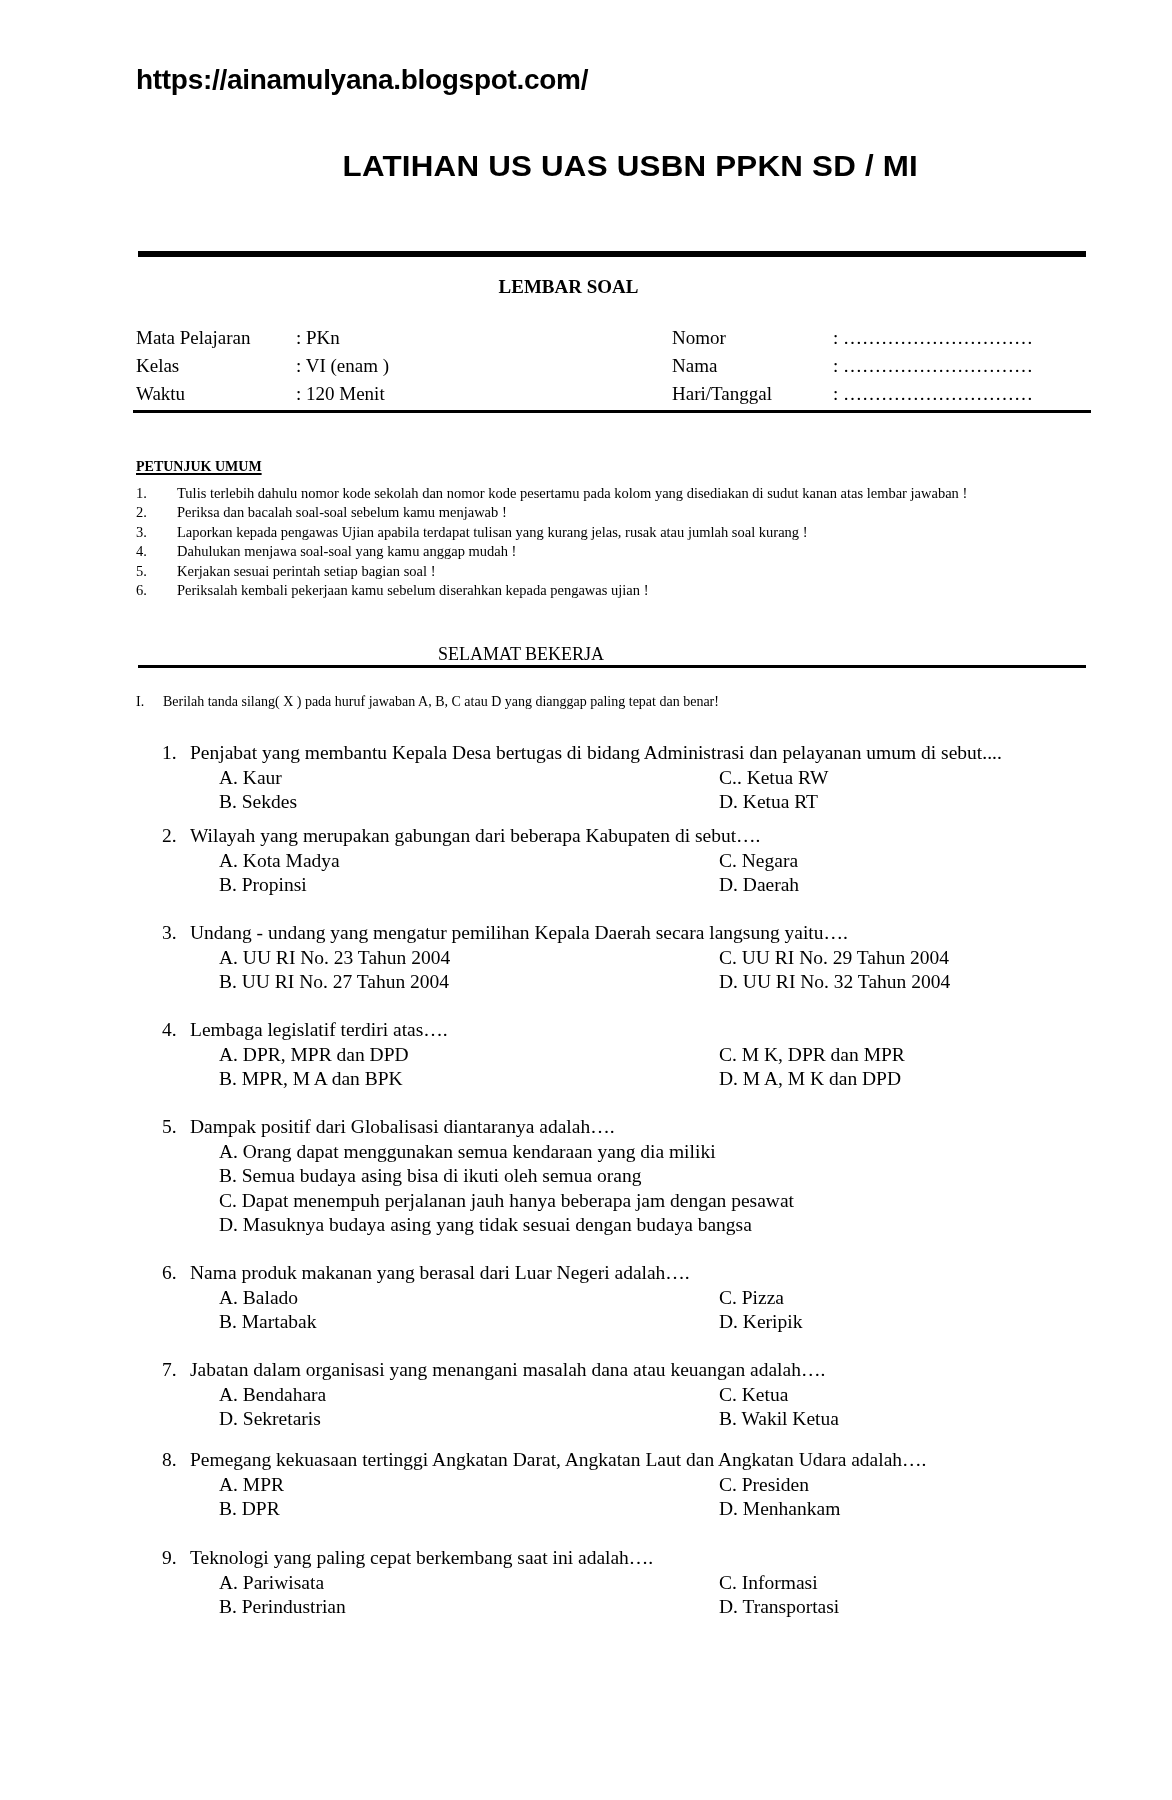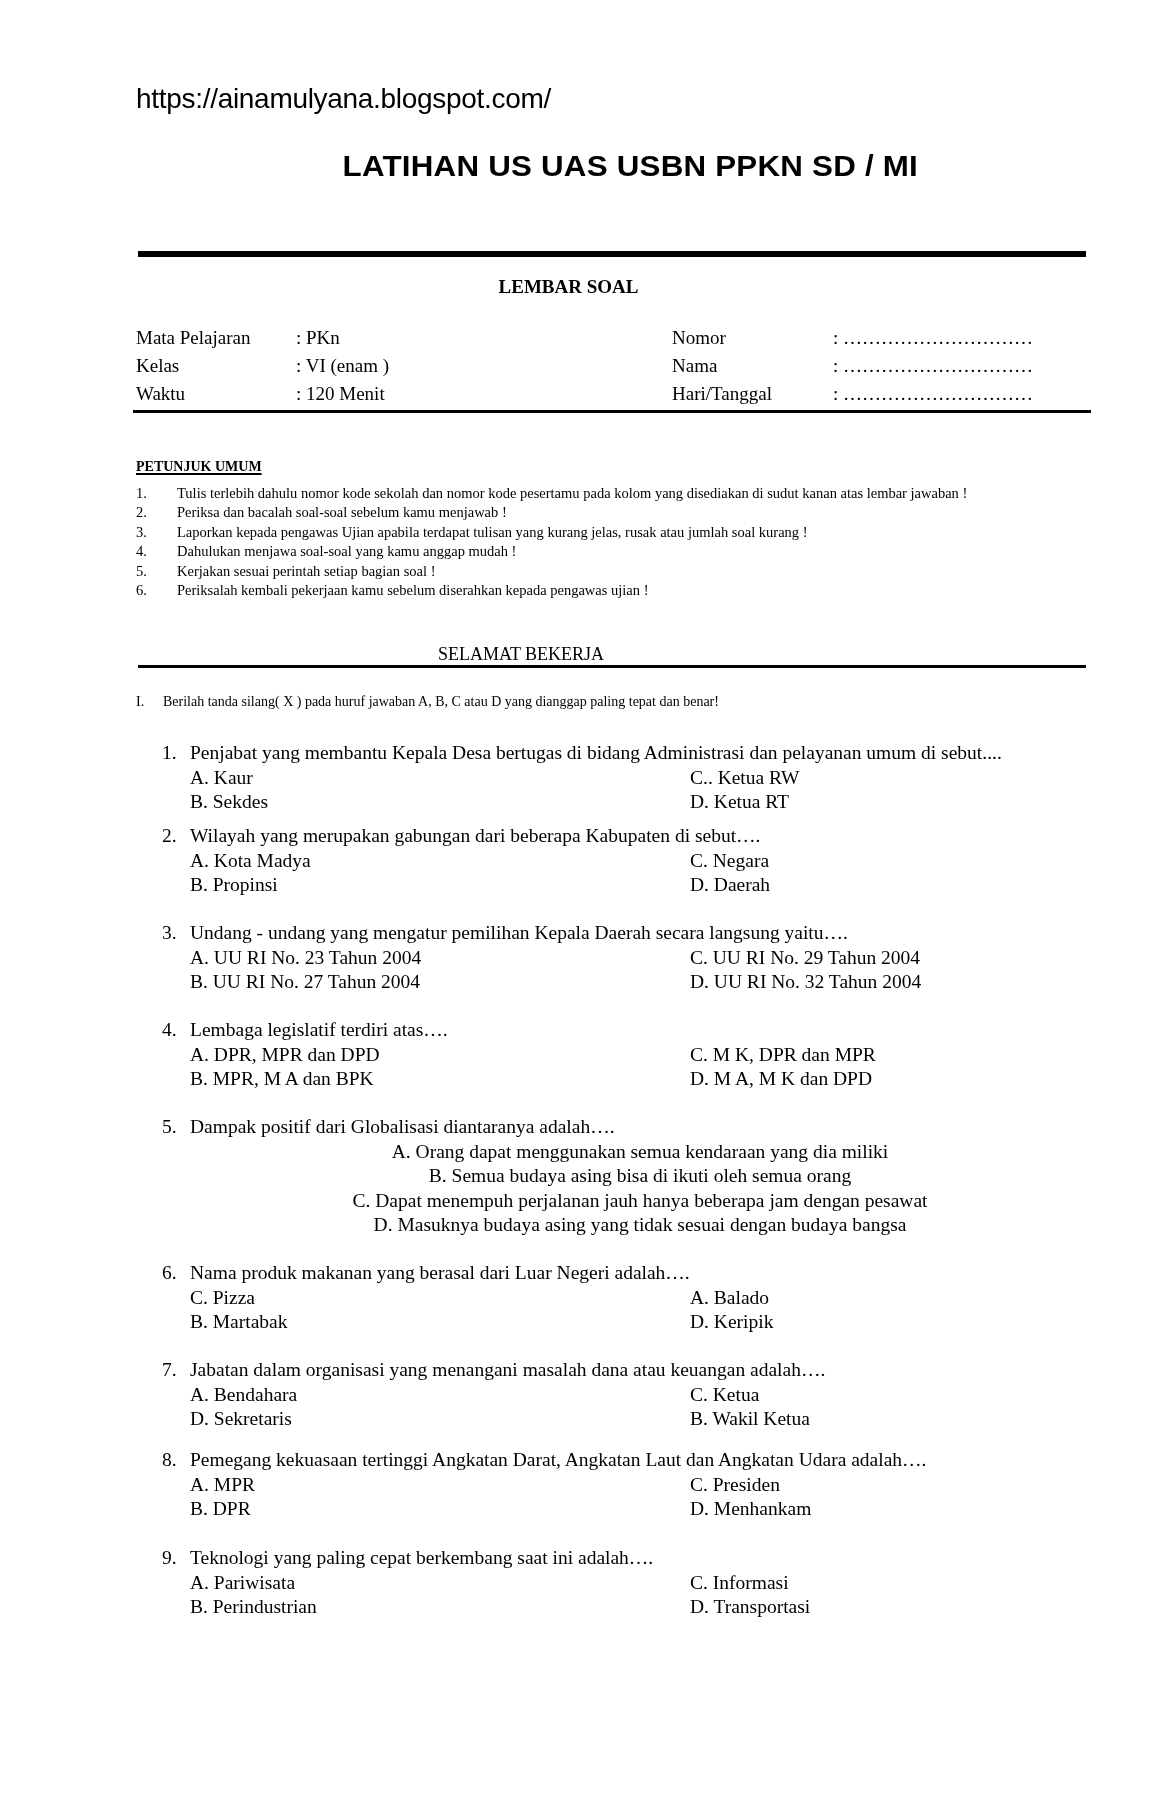--- a/index.html
+++ b/index.html
@@ -1,18 +1,18 @@
 <!DOCTYPE html>
 <html><head>
 <meta charset="utf-8">
 <style>
   html, body { margin: 0; padding: 0; background: #ffffff; }
   body { width: 1172px; height: 1800px; position: relative; overflow: hidden; color: #000; font-family: "Liberation Serif", serif; }
   .abs { position: absolute; }
-  .url { left: 136px; top: 64px; font-family: "Liberation Sans", sans-serif; font-weight: normal; font-size: 28px; letter-spacing: -0.3px; margin-top: 19px; }
+  .url { left: 136px; top: 64px; font-family: "Liberation Sans", sans-serif; font-weight: bold; font-size: 28px; letter-spacing: -0.3px; }
   .title { left: 0; width: 1172px; top: 150px; text-align: center; padding-left: 90px; box-sizing: border-box; font-family: "Liberation Sans", sans-serif; font-weight: 900; font-size: 29px; letter-spacing: 0.2px; transform: scaleX(1.08); transform-origin: 640px 0; }
   .rule-thick { left: 138px; width: 948px; top: 251px; height: 6px; background: #000; }
   .lembar { left: 0; width: 1032px; top: 276px; text-align: center; padding-left: 105px; box-sizing: border-box; font-weight: bold; font-size: 19px; }
   .info { font-size: 19px; line-height: 28px; }
   .info .row { display: flex; white-space: nowrap; gap: 24px; }
   .info-left { left: 136px; top: 324px; }
   .info-left .lbl { width: 136px; }
   .info-right { left: 672px; top: 324px; }
   .info-right .lbl { width: 137px; }
   .rule-thin { left: 133px; width: 958px; top: 410px; height: 2.5px; background: #000; }
@@ -22,22 +22,22 @@
   .petunjuk-list .num { width: 41px; flex: none; }
   .selamat { left: 0; width: 932px; top: 644px; text-align: center; padding-left: 110px; box-sizing: border-box; font-size: 18px; }
   .rule-mid { left: 138px; width: 948px; top: 665px; height: 3px; background: #000; }
   .instruction { left: 136px; top: 694px; font-weight: normal; font-size: 14px; white-space: nowrap; }
   .instruction .roman { display: inline-block; width: 27px; }
   .questions { left: 162px; top: 741px; width: 920px; font-size: 19.5px; line-height: 24.5px; }
   .q { position: absolute; left: 0; width: 920px; }
   .q .stem { display: flex; white-space: nowrap; }
   .q .qnum { width: 28px; flex: none; }
   .q .opts { padding-left: 28px; display: grid; grid-template-columns: 500px 400px; }
-  .q .opts.single { grid-template-columns: 900px; text-align: center; }
-  .opt { white-space: nowrap; }
+  .q .opts.single { grid-template-columns: 900px; }
+  .opt { white-space: nowrap; margin-left: 29px; }
 </style>
 </head>
 <body>
 
 <div class="abs url">https://ainamulyana.blogspot.com/</div>
 <div class="abs title">LATIHAN US UAS USBN PPKN SD / MI</div>
 <div class="abs rule-thick"></div>
 <div class="abs lembar">LEMBAR SOAL</div>
 
 <div class="abs info info-left">
@@ -171,22 +171,22 @@
       <span class="opt">D. Masuknya budaya asing yang tidak sesuai dengan budaya bangsa</span>
     </div>
   </div>
 
   <div class="q" style="top:520px">
     <div class="stem">
         <span class="qnum">6.</span>
         <span>Nama produk makanan yang berasal dari Luar Negeri adalah….</span>
       </div>
     <div class="opts">
+      <span class="opt">A. Balado</span>
       <span class="opt">C. Pizza</span>
-      <span class="opt">A. Balado</span>
       <span class="opt">B. Martabak</span>
       <span class="opt">D. Keripik</span>
     </div>
   </div>
 
   <div class="q" style="top:617px">
     <div class="stem">
         <span class="qnum">7.</span>
         <span>Jabatan dalam organisasi yang menangani masalah dana atau keuangan adalah….</span>
       </div>

